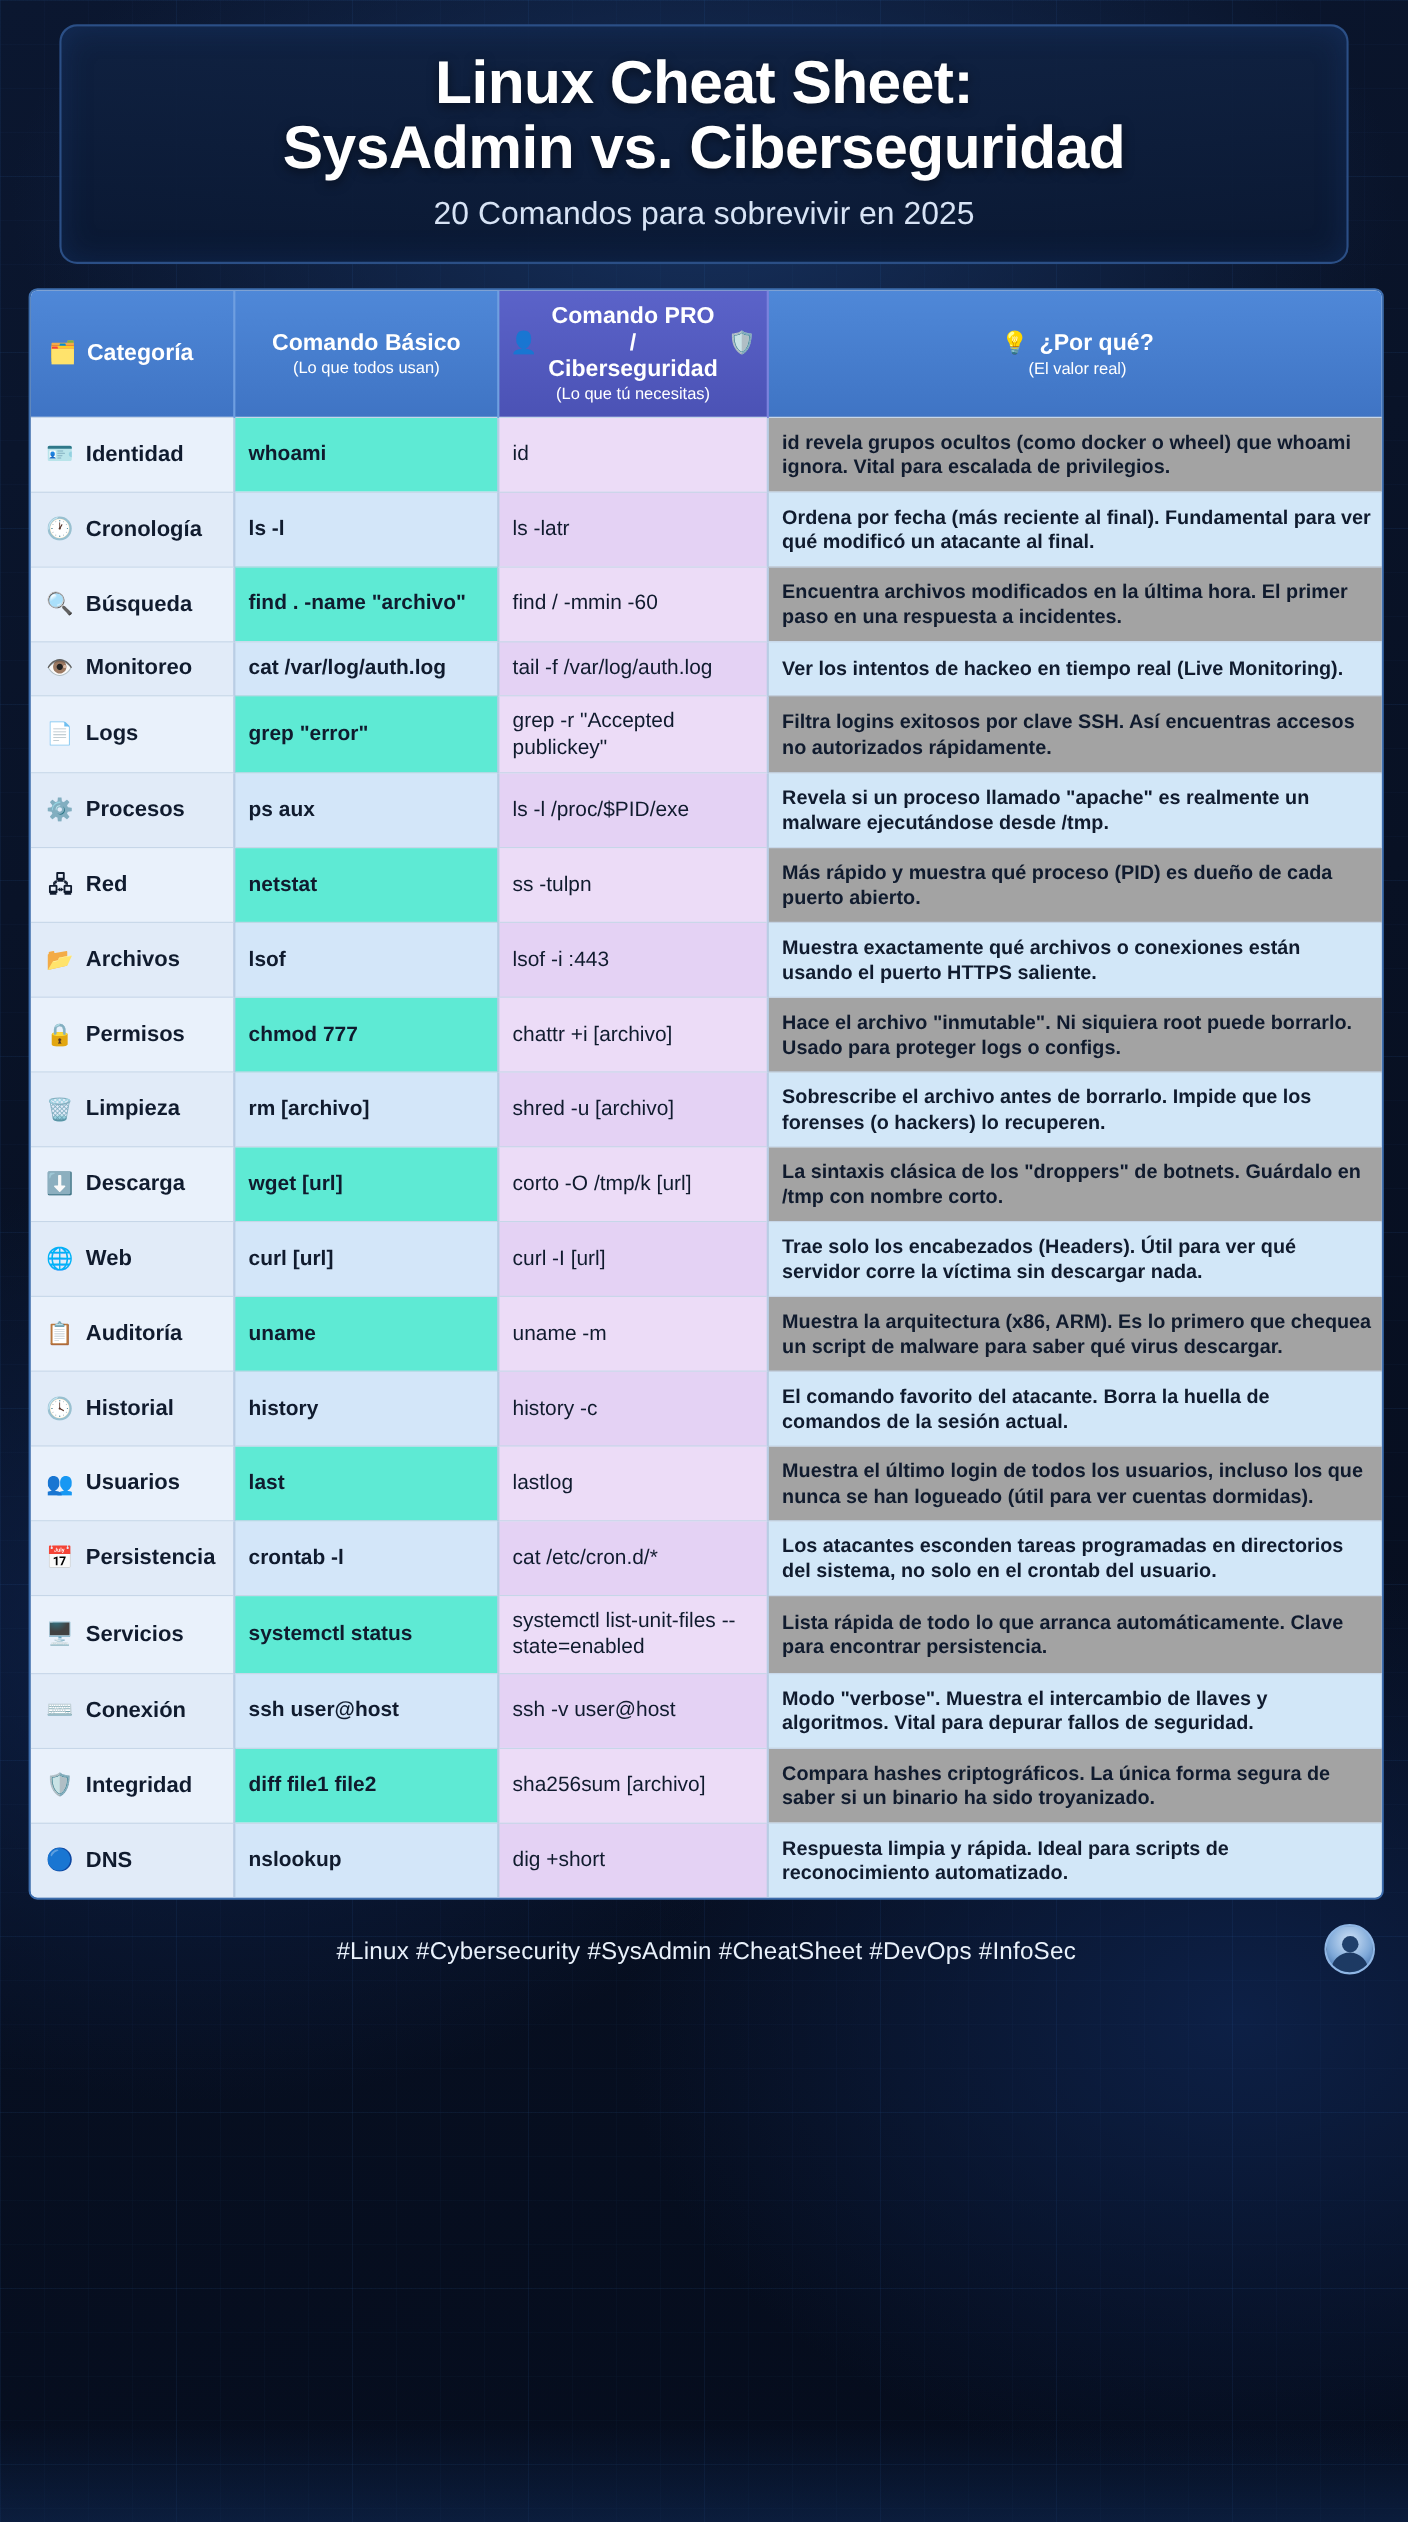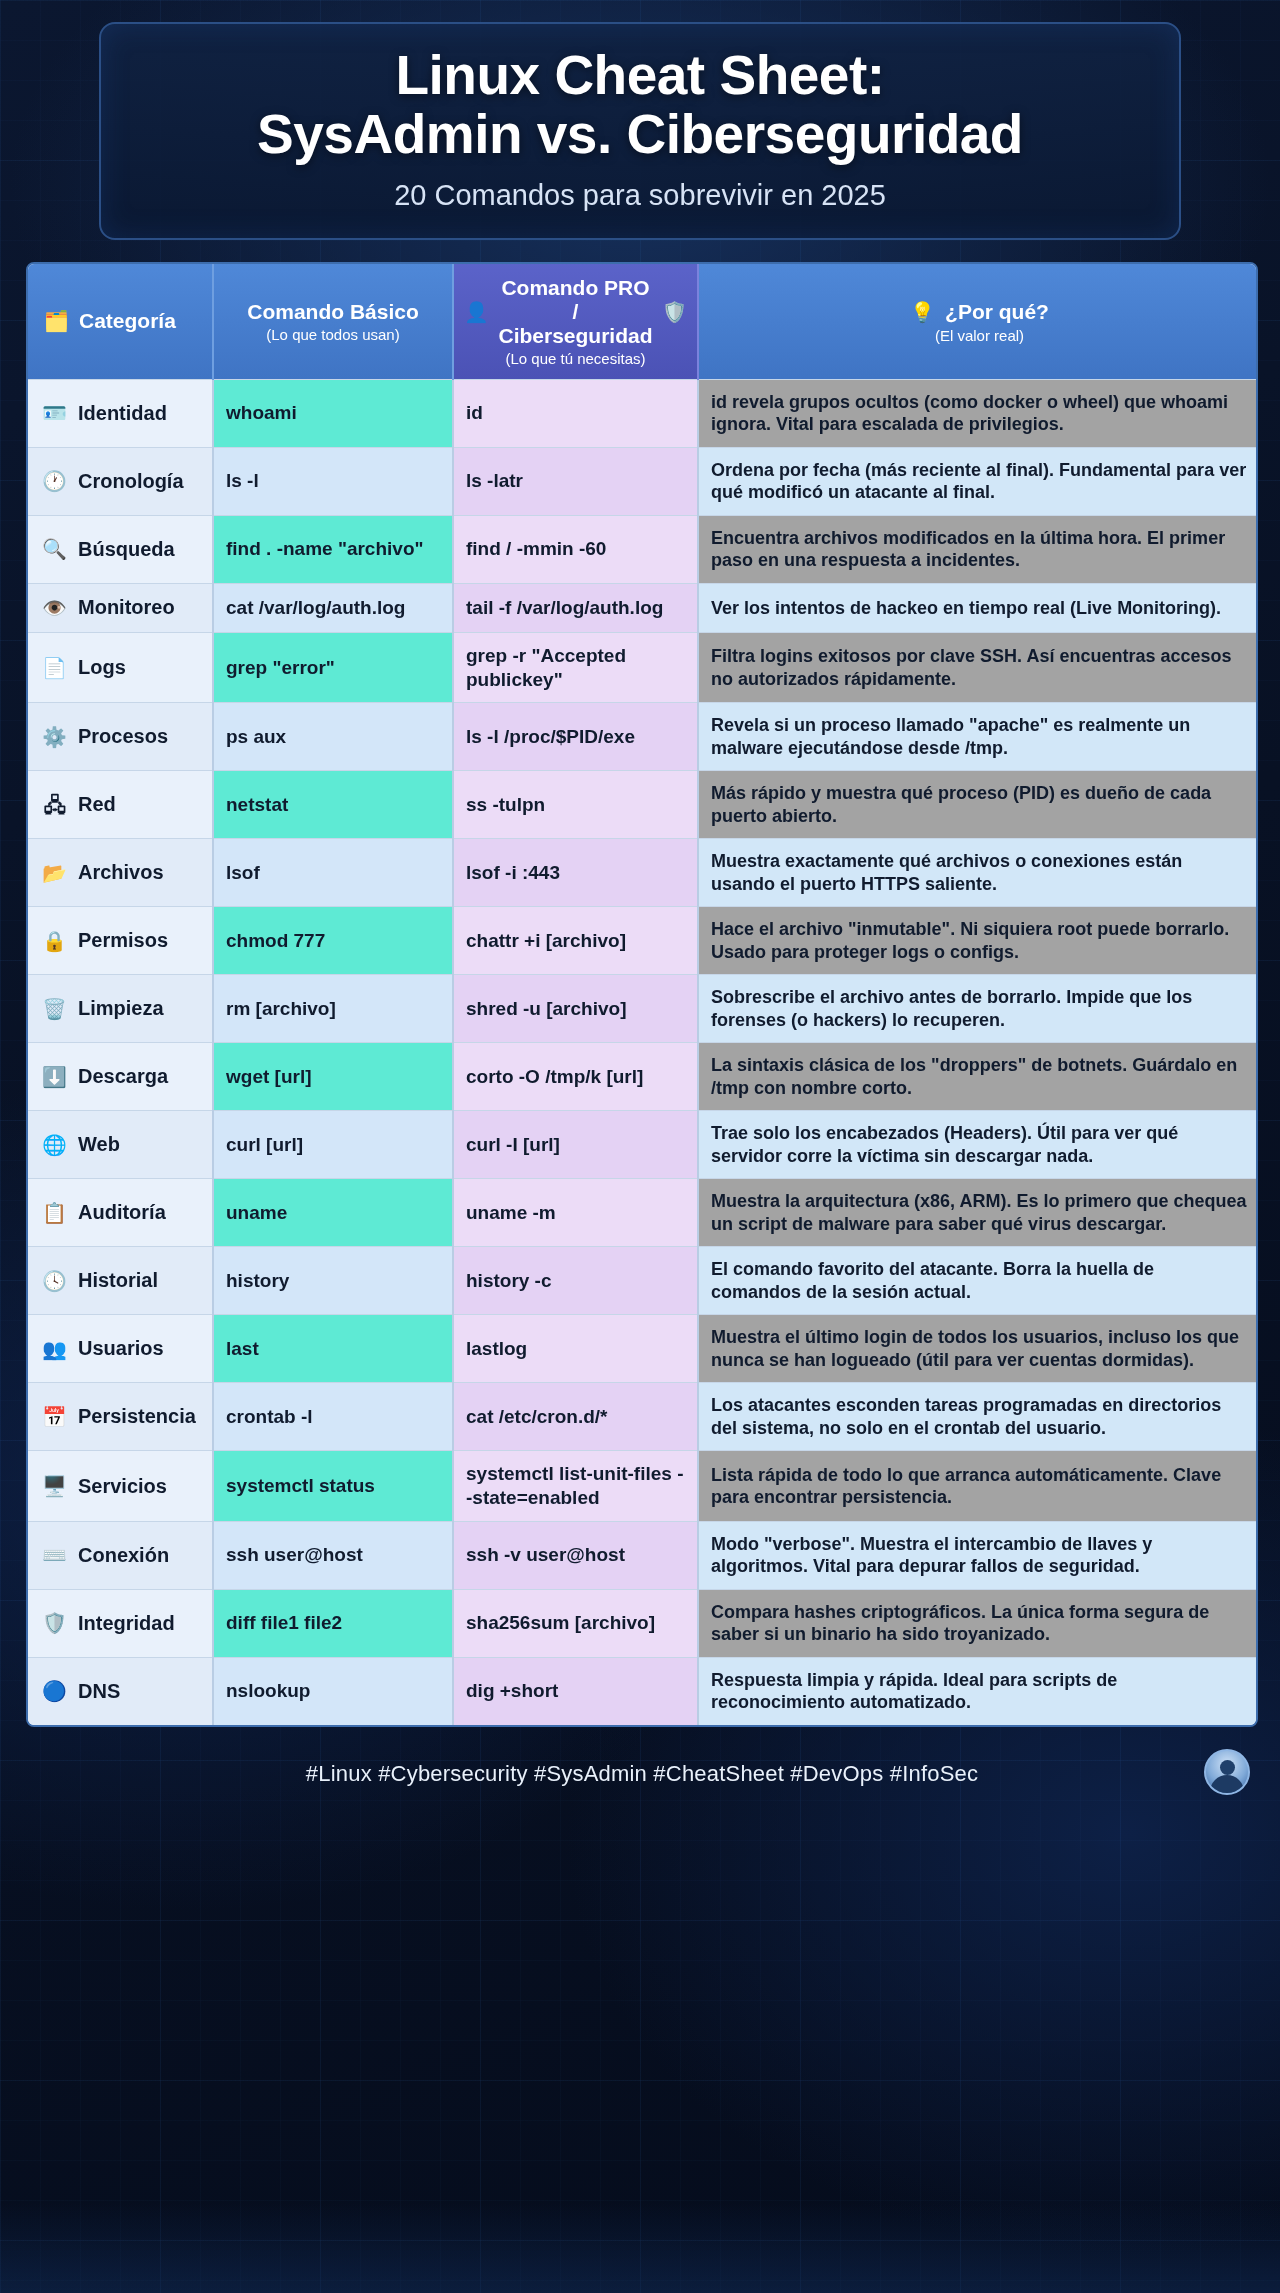--- a/index.html
+++ b/index.html
@@ -28,21 +28,21 @@
       linear-gradient(rgba(60,130,220,0.055) 1px, transparent 1px),
       linear-gradient(90deg, rgba(60,130,220,0.055) 1px, transparent 1px),
       linear-gradient(rgba(60,130,220,0.03) 1px, transparent 1px),
       linear-gradient(90deg, rgba(60,130,220,0.03) 1px, transparent 1px);
     background-size: 160px 160px, 160px 160px, 40px 40px, 40px 40px;
     pointer-events: none;
   }
   .header {
     position: relative;
     margin: 0 auto;
-    width: 1082px;
+    width: 1172px;
     border: 2px solid #2b4f86;
     border-radius: 16px;
     background: linear-gradient(180deg, rgba(16,34,66,0.92) 0%, rgba(10,24,50,0.92) 100%);
     padding: 22px 30px 26px 30px;
     text-align: center;
     box-shadow: 0 0 28px rgba(30,80,160,0.25) inset;
   }
   .title {
     color: #ffffff;
     font-size: 55px;
@@ -99,21 +99,21 @@
   }
   tbody td:last-child { border-right: none; }
   td.cat {
     background: #e9f1fb;
     font-weight: bold;
     font-size: 20px;
     padding-left: 14px;
   }
   td.cat .cell { display: flex; align-items: center; gap: 10px; }
   td.basic { background: #5eead4; font-weight: bold; }
-  td.pro { background: #ecdcf7; font-weight: bold; }
+  td.pro { background: #ecdcf7; font-weight: normal; }
   tbody tr:nth-child(even) td.basic { background: #d3e6f9; }
   tbody tr:nth-child(even) td.pro { background: #e4d2f4; }
   td.why { background: #a3a3a3; font-weight: bold; font-size: 18px; }
   tbody tr:nth-child(even) td.why { background: #d2e7f8; }
   tbody tr:nth-child(even) td.cat { background: #e1ebf8; }
 
   .ico {
     display: inline-flex;
     width: 26px; height: 26px;
     align-items: center; justify-content: center;

